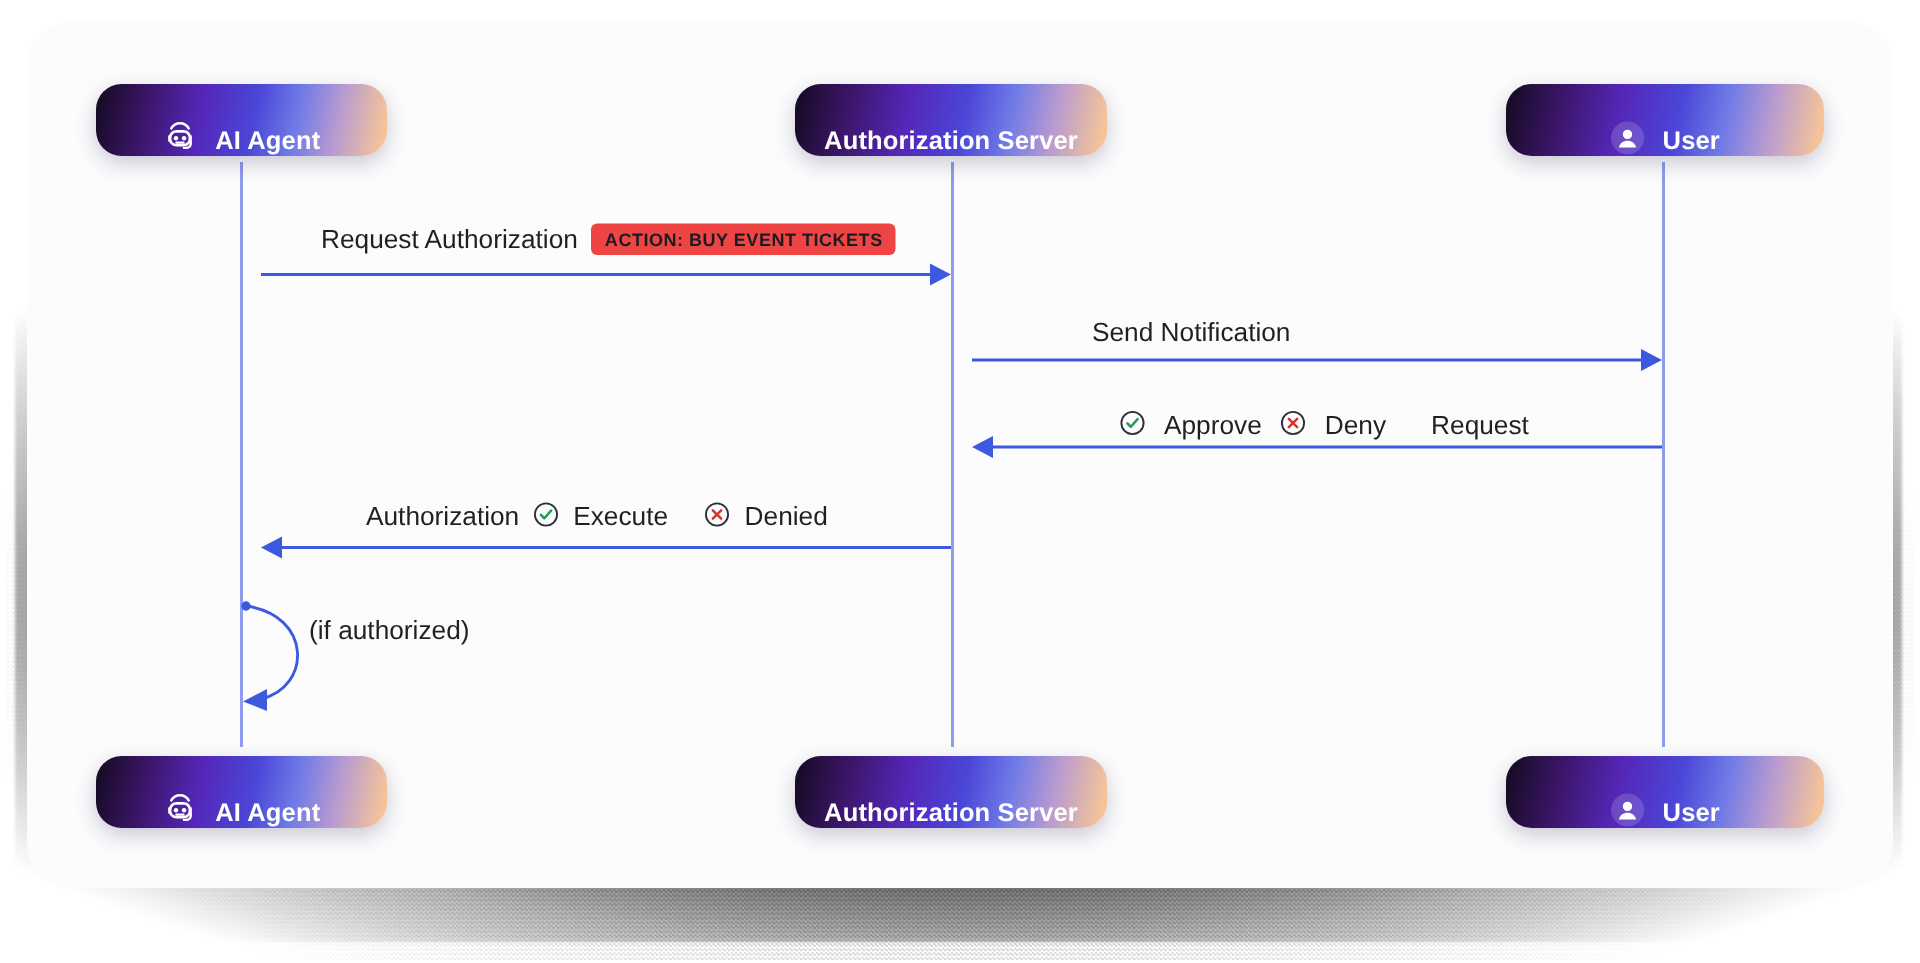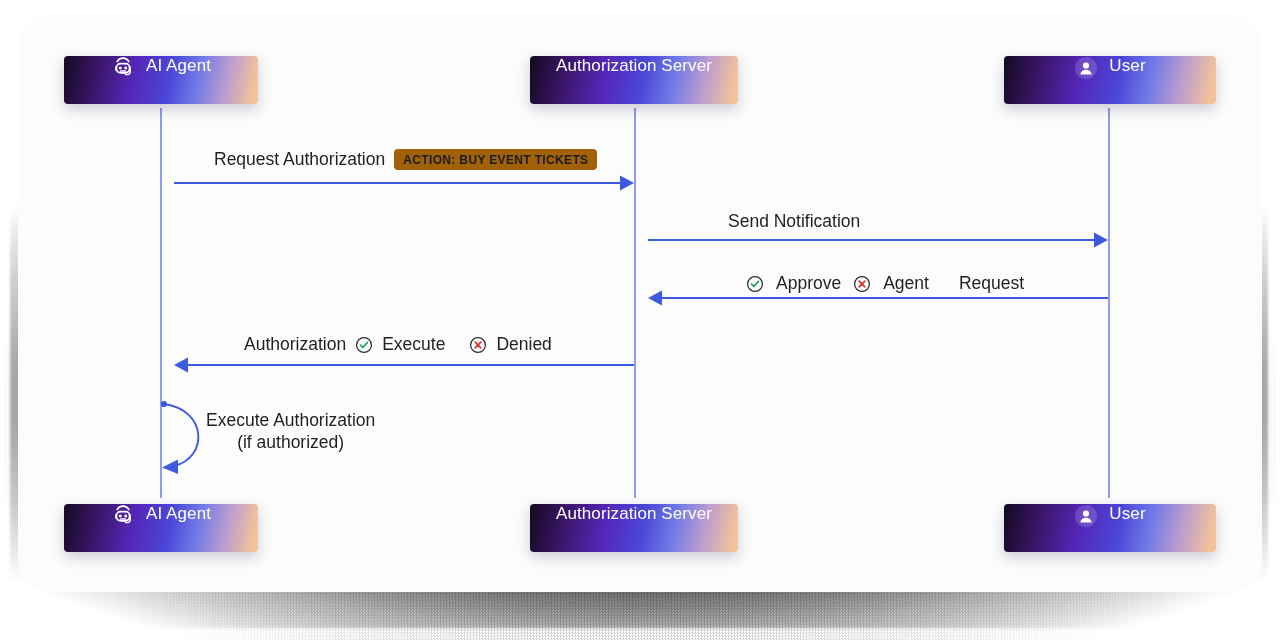--- a/index.html
+++ b/index.html
@@ -45,55 +45,55 @@
     width: 1244px; height: 578px;
     background: #fcfcfd;
     border-radius: 30px;
     overflow: hidden;
   }
 
   
   .actor {
     position: absolute;
     height: 48px;
-    border-radius: 4px;
+    border-radius: 17px;
     display: flex;
-    align-items: flex-start;
+    align-items: flex-end;
     justify-content: center;
     gap: 11px;
     color: #ffffff;
     font-size: 17px;
-    font-weight: normal;
+    font-weight: bold;
     letter-spacing: .1px;
     background: linear-gradient(101deg, #130a1f 0%, #3a1566 17%, #5427b8 36%, #4b46d8 54%, #6f7ae6 68%, #b99bd0 82%, #f3c39a 97%);
     box-shadow: 0 5px 14px rgba(30,20,70,.22);
   }
   .actor .label { white-space: nowrap; }
 
   .ic-bot, .ic-user { display:block; }
 
   
   .lifeline {
     position: absolute;
     width: 2px;
     background: #8f9bf0;
   }
 
   
   .msg-text {
     position: absolute;
     display: flex;
-    align-items: center;
+    align-items: flex-start;
     gap: 9px;
     font-size: 17.5px;
     color: #1f2023;
     white-space: nowrap;
   }
   .badge {
-    background: #a16207;
+    background: #ef4444;
     color: #1b1c20;
     font-size: 12px;
     font-weight: bold;
     letter-spacing: .35px;
     padding: 5px 9px 4px;
     border-radius: 4px;
     line-height: 1;
   }
   .inline-ic { display:inline-flex; align-items:center; }
   .gap-wide { width: 6px; display:inline-block; }
@@ -207,21 +207,21 @@
           <path d="M5.6 9.2 L7.9 11.5 L12.4 6.4" fill="none" stroke="#1e9e5a" stroke-width="1.7" stroke-linecap="round" stroke-linejoin="round"></path>
         </svg>
       </span>
       <span>Approve</span>
       <span class="inline-ic">
         <svg width="18" height="18" viewBox="0 0 18 18" aria-hidden="true">
           <circle cx="9" cy="9" r="7.4" fill="none" stroke="#2b2f36" stroke-width="1.25"></circle>
           <path d="M6.2 6.2 L11.8 11.8 M11.8 6.2 L6.2 11.8" fill="none" stroke="#d8342c" stroke-width="1.7" stroke-linecap="round"></path>
         </svg>
       </span>
-      <span>Agent</span>
+      <span>Deny</span>
       <span class="gap-wide"></span>
       <span>Request</span>
     </div>
     <svg class="arrow" style="left:614px; top:270px;" width="480" height="28">
       <line x1="30" y1="14" x2="476" y2="14" stroke="#3b5ae0" stroke-width="2"></line>
       <path d="M30 6.6 L16 14 L30 21.4 Z" fill="#3b5ae0"></path>
     </svg>
 
     <div class="msg-text" style="left:226px; top:320px;">
       <span>Authorization</span>
@@ -245,18 +245,17 @@
       <line x1="30" y1="14" x2="476" y2="14" stroke="#3b5ae0" stroke-width="2"></line>
       <path d="M30 6.6 L16 14 L30 21.4 Z" fill="#3b5ae0"></path>
     </svg>
 
     <svg class="arrow" style="left:138px; top:382px;" width="68" height="82">
       <circle cx="8" cy="8" r="3.1" fill="#3b5ae0"></circle>
       <path d="M8 8 C 52 14, 52 62, 18 70" fill="none" stroke="#3b5ae0" stroke-width="1.9" stroke-linecap="round"></path>
       <path d="M22 63.4 L6 71.6 L22 78 Z" fill="#3b5ae0"></path>
     </svg>
     <div class="selfloop-text" style="left:188px; top:395px;">
-      <div>Execute Authorization</div>
       <div>(if authorized)</div>
     </div>
 
   </div>
 </div>
 
 </body></html>

